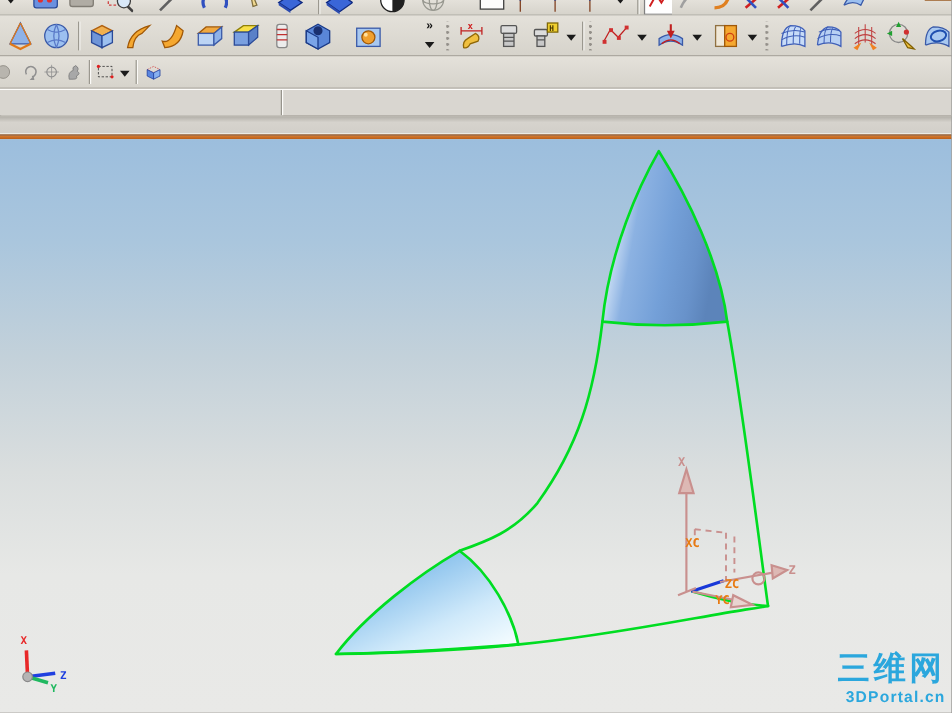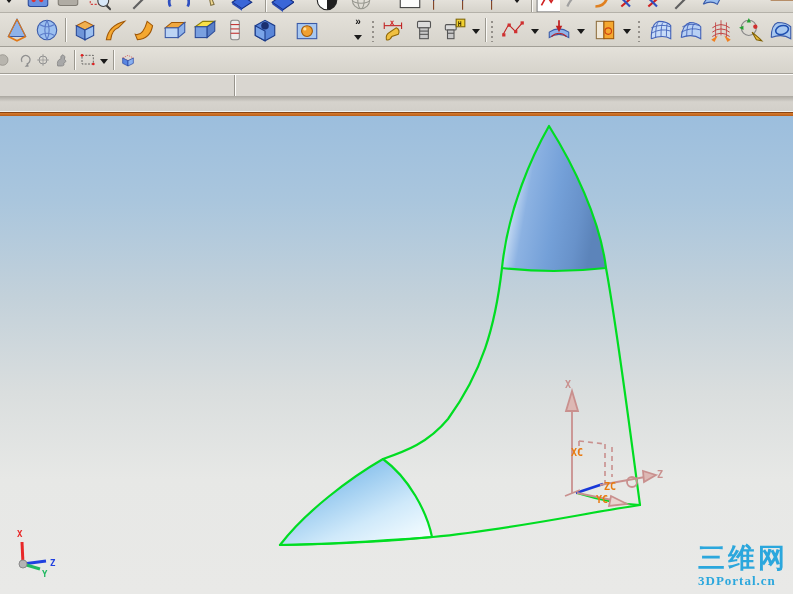--- a/index.html
+++ b/index.html
@@ -32,23 +32,23 @@
   .spanel{height:100%;display:flex;align-items:center;padding:0 6px;font-size:11px;color:#333;}
   .spanel.left{width:235px;border-right:1px solid #97948c;box-shadow:1px 0 0 #fdfcfa;}
   .spanel.right{flex:1;}
   .thinbar{height:15px;background:linear-gradient(180deg,#b2afa8 0%,#d6d3cd 35%,#d2cfc9 100%);
     border-bottom:1px solid #f1f0ec;}
   .orangeline{height:4px;background:linear-gradient(180deg,#d97d30,#b75c17);border-top:1px solid #8a4512;}
   
   .viewport{position:relative;width:793px;height:478px;
     background:linear-gradient(180deg,#9cbedd 0%,#aac6dd 18%,#c3d1da 38%,#dadede 58%,#e7e8e6 76%,#e9e9e7 100%);}
   .viewport > svg{position:absolute;left:0;top:0;}
-  .watermark{position:absolute;right:5px;bottom:7px;text-align:left;color:var(--wm,#2ba7dd);line-height:1;}
+  .watermark{position:absolute;right:5px;bottom:7px;text-align:right;color:var(--wm,#2ba7dd);line-height:1;}
   .watermark .wm1{font-size:27px;font-weight:bold;letter-spacing:3px;font-family:"DejaVu Sans",sans-serif;}
-  .watermark .wm2{font-size:13px;font-weight:bold;letter-spacing:1px;margin-top:3px;font-family:Liberation Serif, serif;}
+  .watermark .wm2{font-size:13px;font-weight:bold;letter-spacing:1px;margin-top:3px;font-family:Liberation Sans, sans-serif;}
   text{font-family:"DejaVu Sans Mono","Liberation Mono",monospace;font-weight:bold;}
 </style>
 </head>
 <body>
 
 <div class="screen">
 
   <div class="trow row1" id="row1">
       <div class="caret" style="margin-left: 2px;">
         <i></i>

